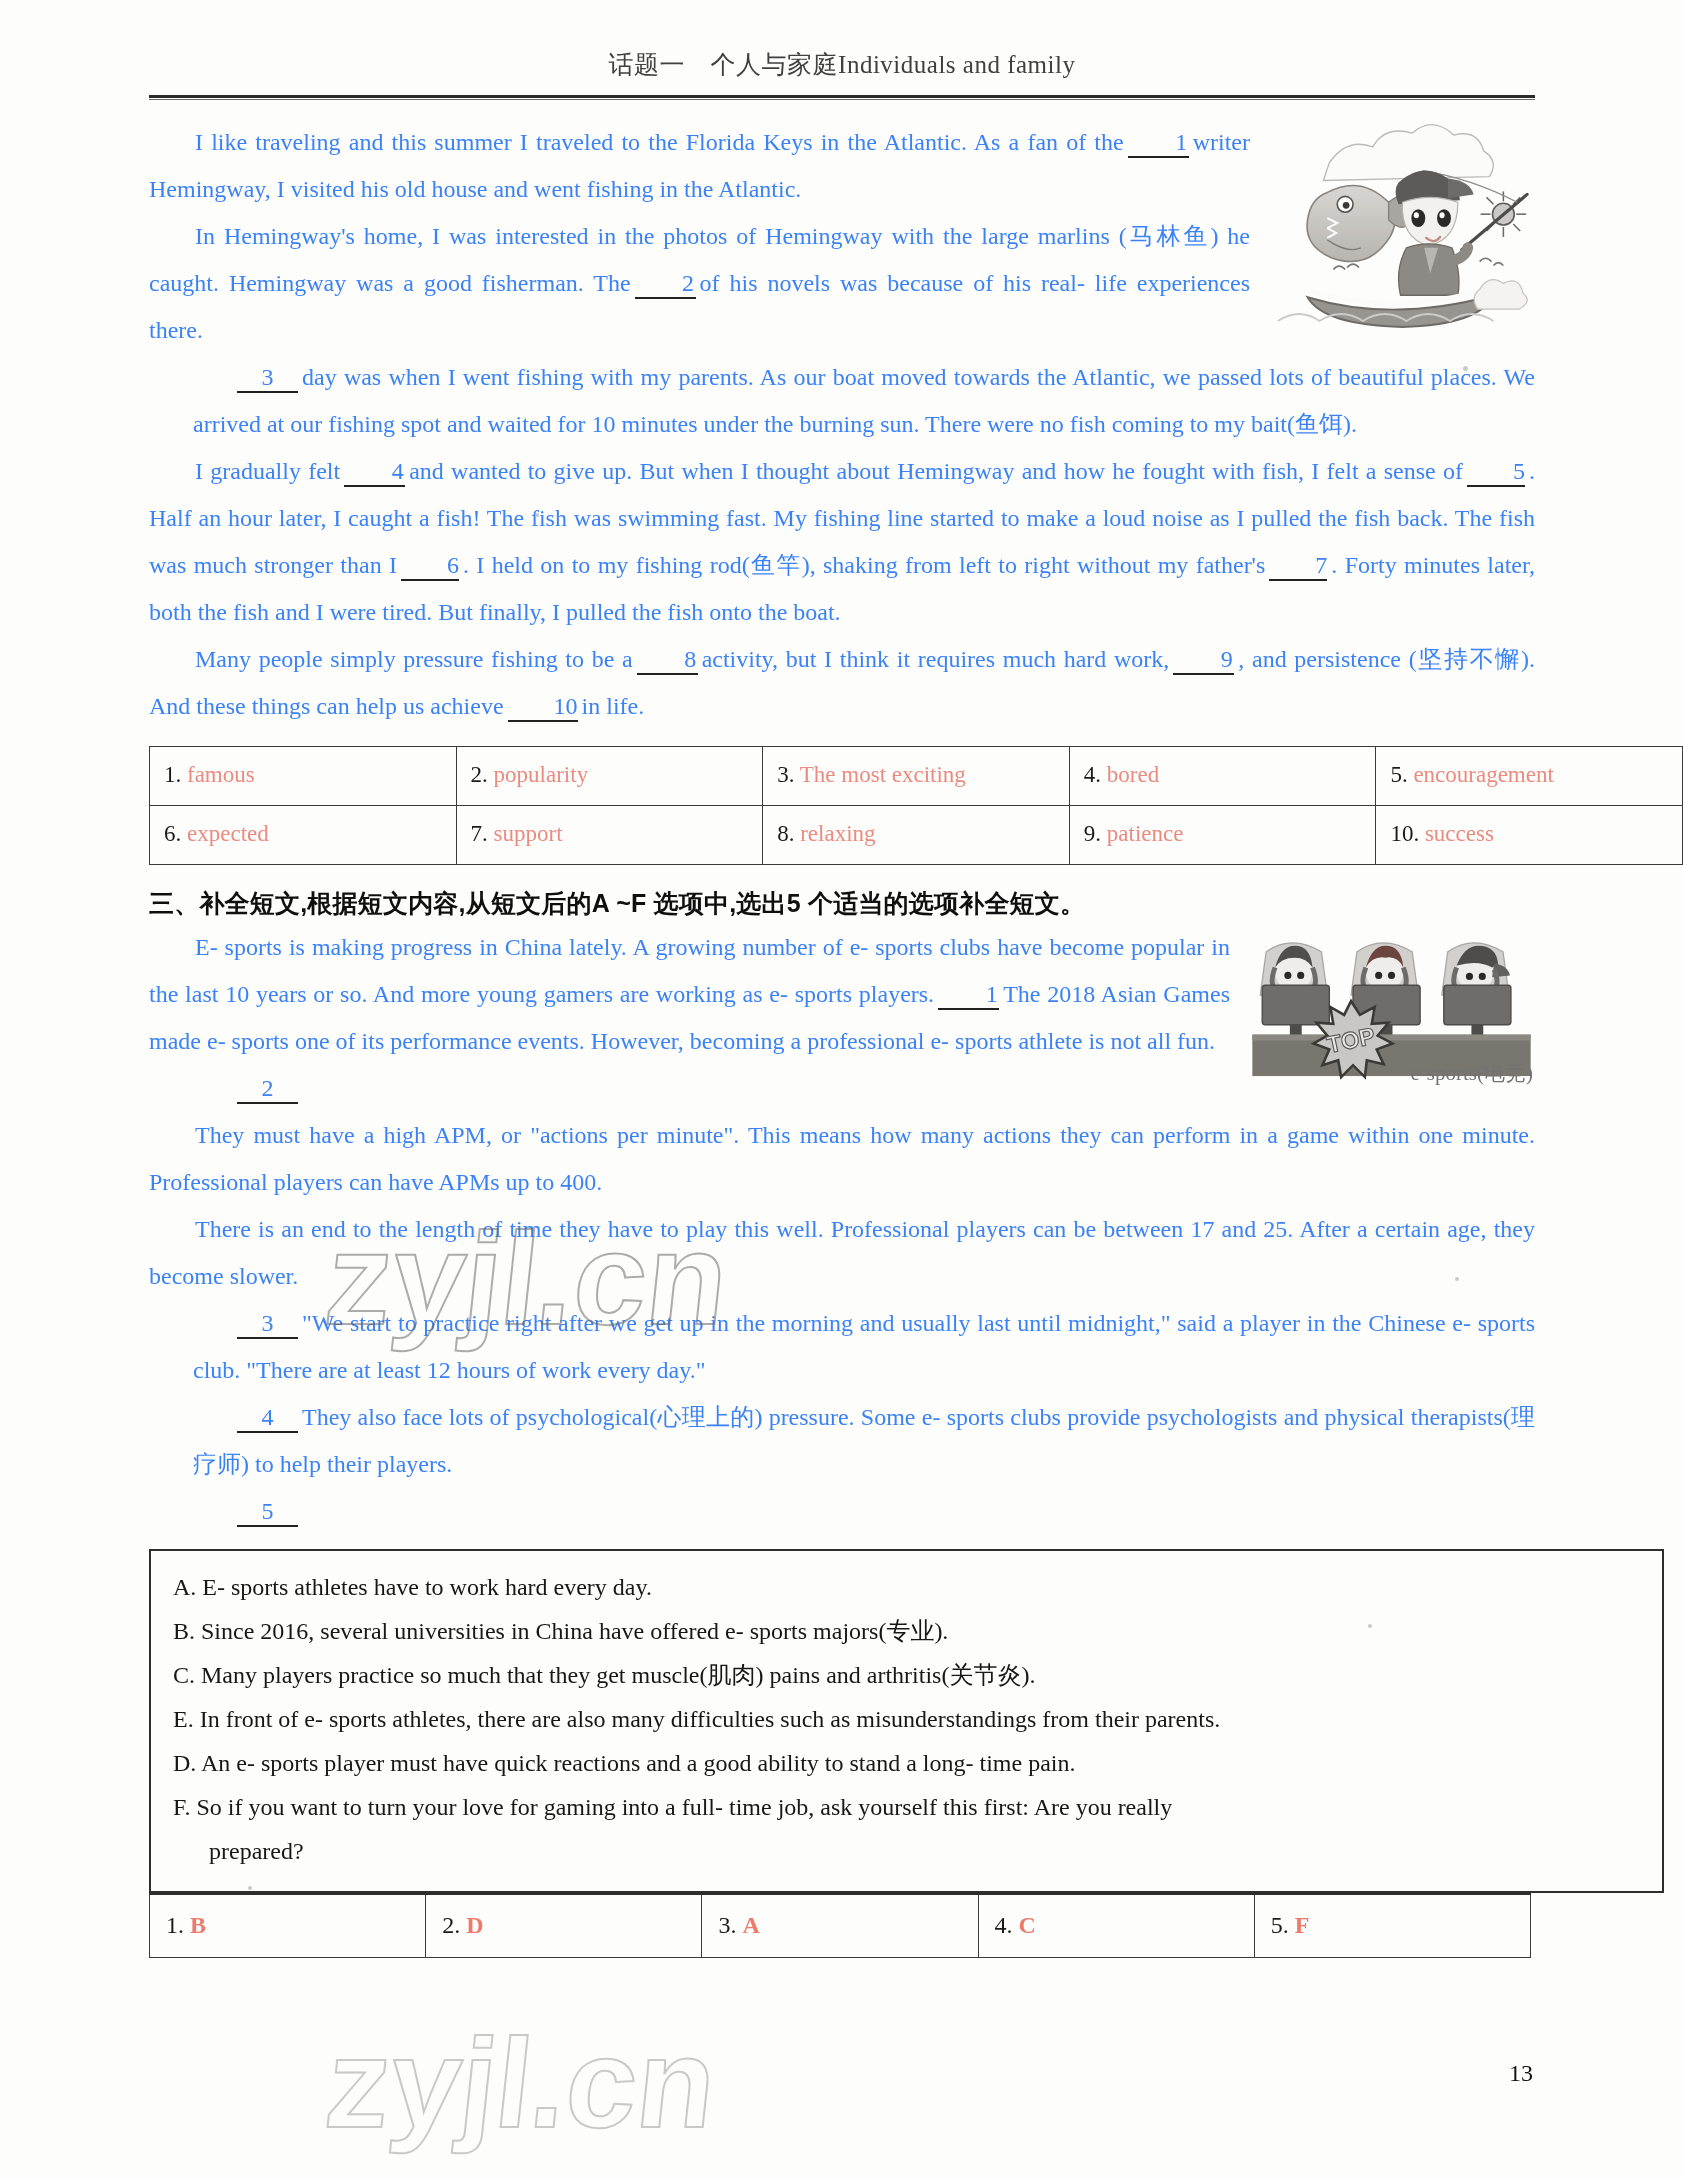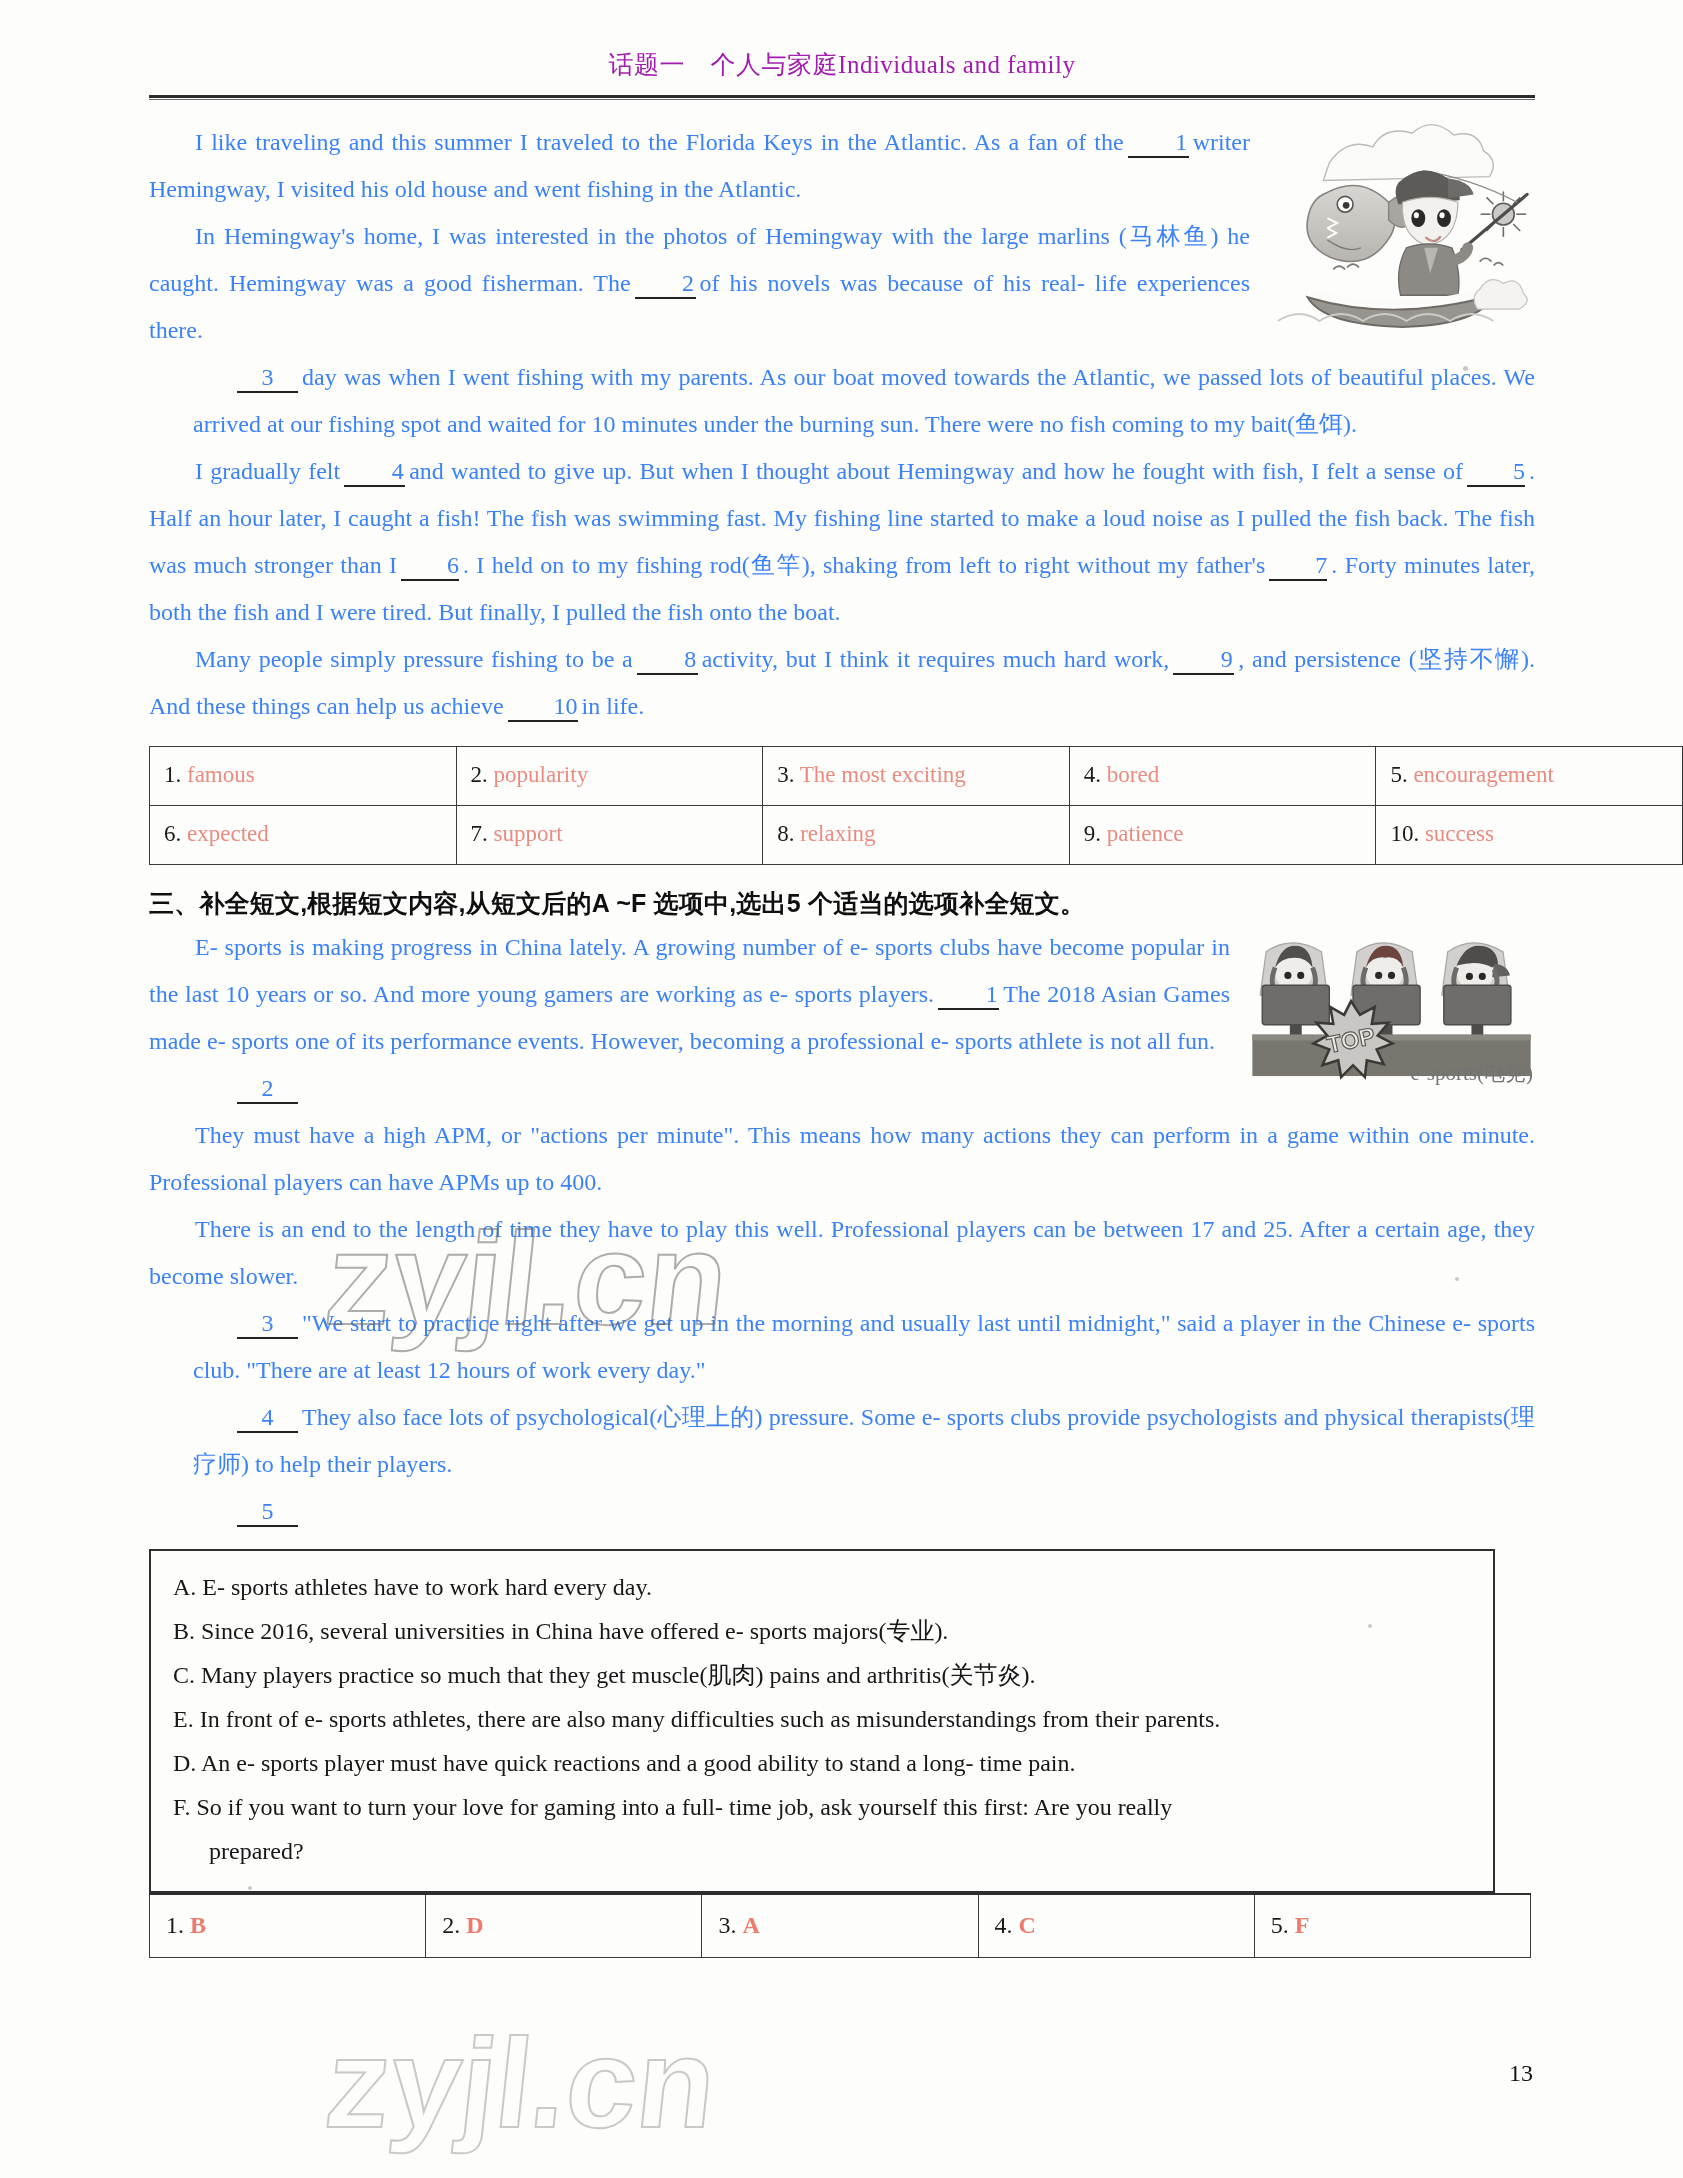--- a/index.html
+++ b/index.html
@@ -21,21 +21,21 @@
   .header {
     position: absolute;
     top: 48px;
     left: 149px;
     width: 1386px;
     text-align: center;
   }
   .header-title {
     font-size: 25px;
     letter-spacing: 0.5px;
-    color: #a21caf;
+    color: #404040;
     white-space: nowrap;
   }
   .header-rule {
     position: absolute;
     top: 95px;
     left: 149px;
     width: 1386px;
     height: 3px;
     background: #2b2b2b;
   }
@@ -117,21 +117,21 @@
     font-weight: bold;
     margin: 22px 0 4px 0;
     letter-spacing: 0.2px;
     color: #0f0f0f;
     font-family: "Liberation Sans", "DejaVu Sans", sans-serif;
   }
 
   
   .options-box {
     border: 2px solid #2e2e2e;
-    width: 1346px;
+    width: 1515px;
     margin-top: 14px;
     padding: 14px 0 18px 0;
     box-sizing: border-box;
   }
   .option-line {
     font-size: 24px;
     line-height: 44px;
     padding: 0 20px 0 22px;
     text-align: justify;
     color: #171717;

